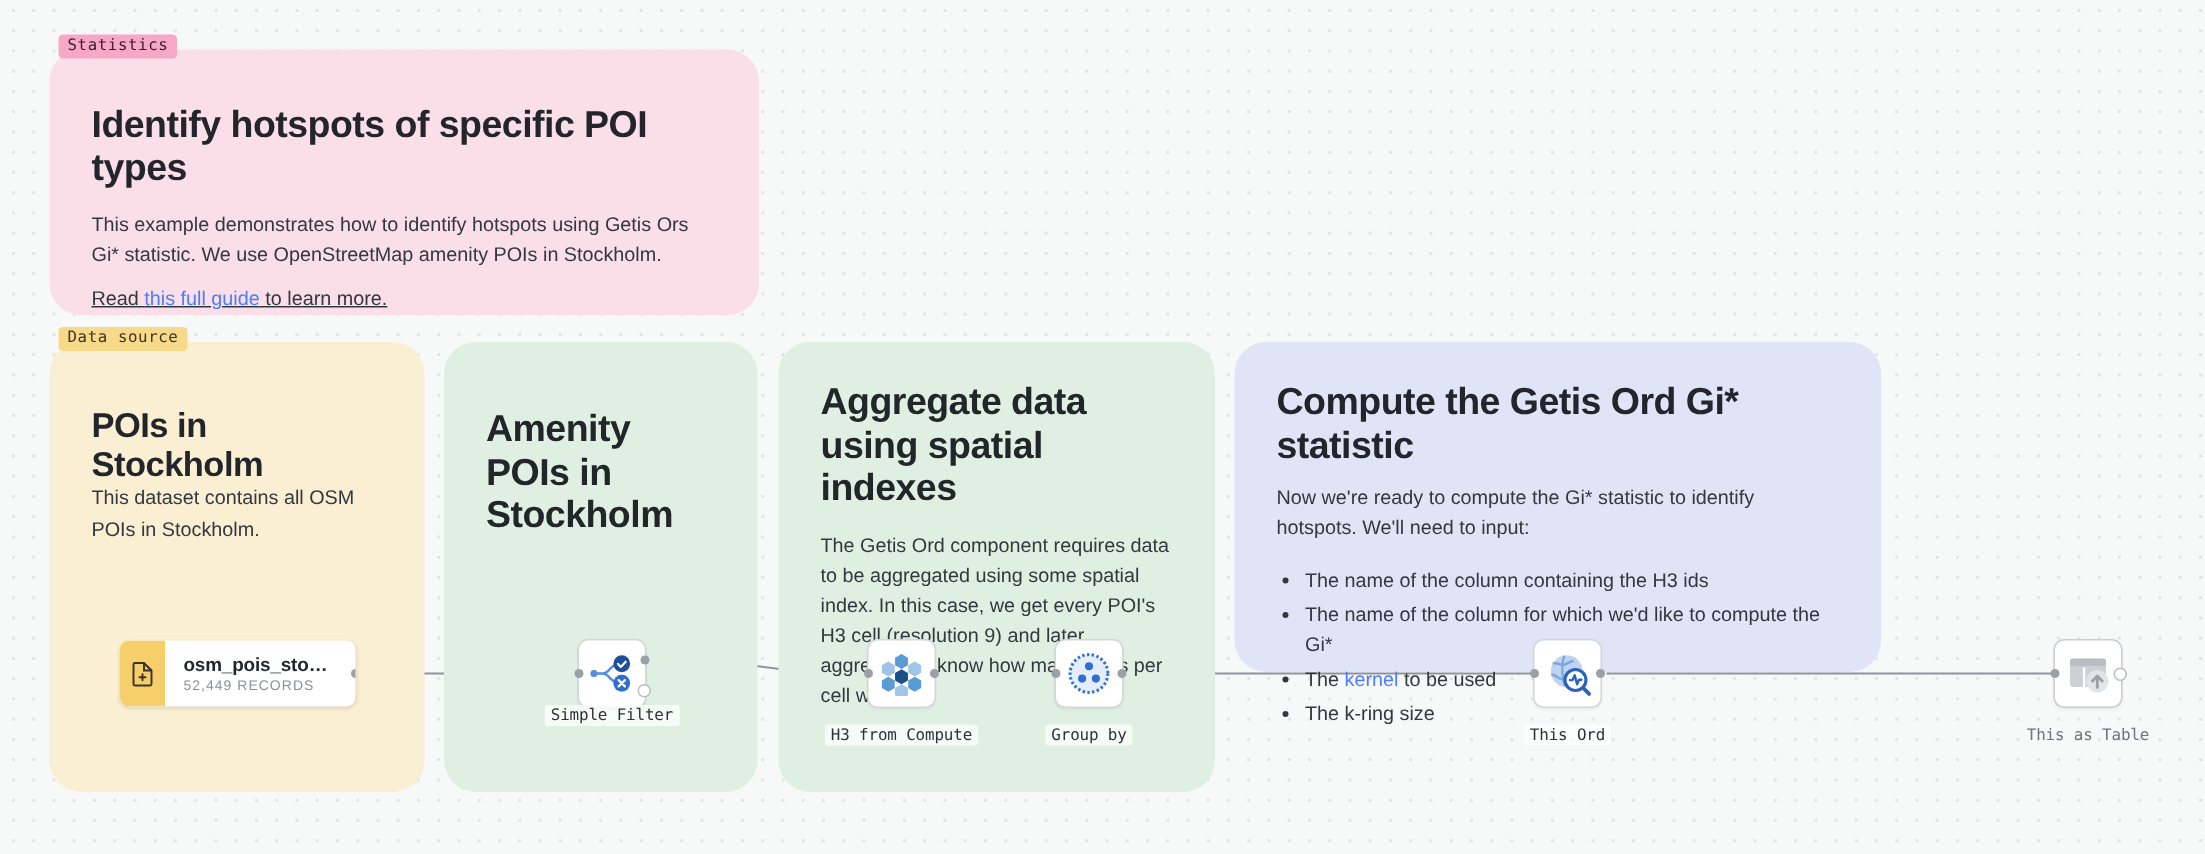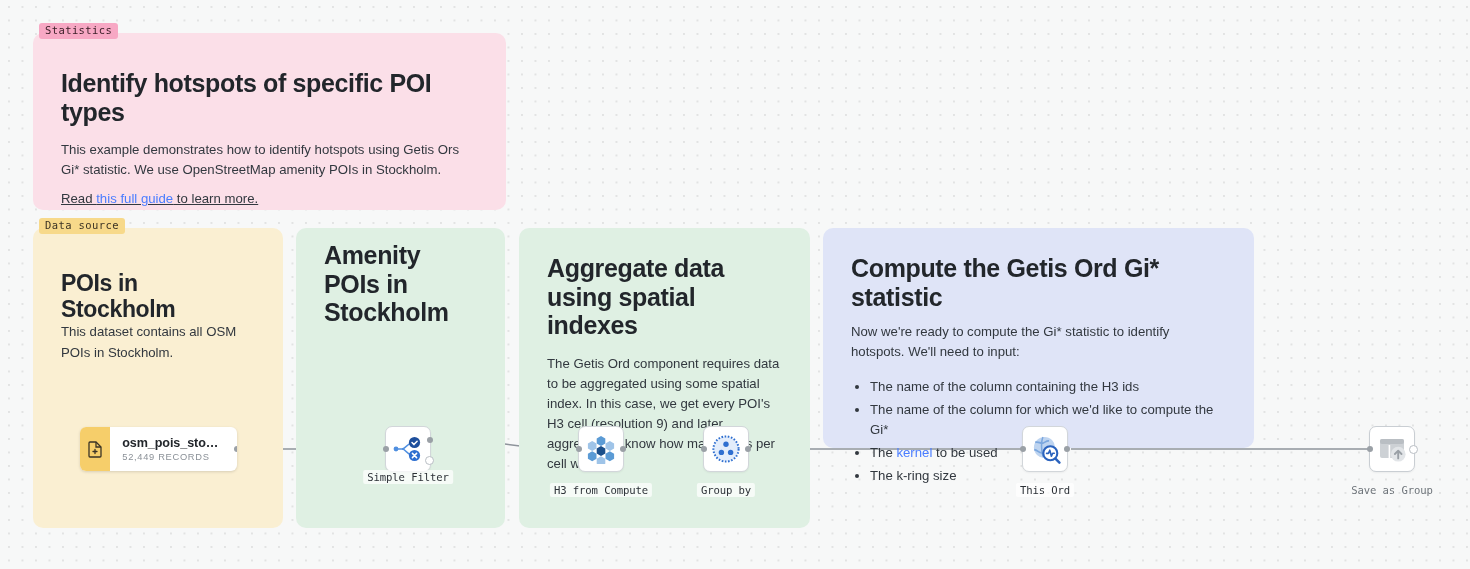--- a/index.html
+++ b/index.html
@@ -21,21 +21,21 @@
     background-image:
       radial-gradient(circle at 1px 1px, rgba(0,0,0,0.085) 1.1px, transparent 1.2px);
     background-size: 13.5px 13.5px;
     background-position: 8px 6px;
     overflow: hidden;
   }
 
   
   .panel {
     position: absolute;
-    border-radius: 10px;
+    border-radius: 21px;
   }
   .panel .badge {
     position: absolute;
     top: -10px;
     left: 6px;
     font-family: "DejaVu Sans Mono", "Liberation Mono", monospace;
     font-size: 10.5px;
     letter-spacing: 0.4px;
     padding: 2px 6px 3px 6px;
     border-radius: 3px;
@@ -222,21 +222,21 @@
       </svg>
     </div>
     <div class="ds-text">
       <div class="ds-title">osm_pois_stockh…</div>
       <div class="ds-sub">52,449 RECORDS</div>
     </div>
     <div class="port out" style="right:-3px;"></div>
   </div>
 
   <div class="panel panel-green" style="left:296px; top:228px; width:209px; height:300px;">
-    <div class="body" style="padding-top:13px;">
+    <div class="body" style="padding-top:44px;">
       <h1 style="font-size:25px; max-width:160px;">Amenity POIs in Stockholm</h1>
     </div>
   </div>
 
   <div class="node" style="left:385px; top:426px;">
     <svg width="30" height="26" viewBox="0 0 30 26" xmlns="http://www.w3.org/2000/svg">
       <path d="M3 13 H9 C13 13 14 7 19 7" fill="none" stroke="#4f8fe0" stroke-width="1.6"></path>
       <path d="M9 13 C13 13 14 19 19 19" fill="none" stroke="#4f8fe0" stroke-width="1.6"></path>
       <circle cx="3" cy="13" r="2.4" fill="#4f8fe0"></circle>
       <circle cx="21.5" cy="6.5" r="5.6" fill="#1e4f9c"></circle>
@@ -318,15 +318,15 @@
     <svg width="29" height="27" viewBox="0 0 29 27" xmlns="http://www.w3.org/2000/svg">
       <rect x="2" y="3" width="24" height="19" rx="2" fill="#cdd1d5"></rect>
       <rect x="2" y="3" width="24" height="5" rx="2" fill="#b9bec3"></rect>
       <rect x="10.6" y="9" width="1.6" height="13" fill="#ffffff"></rect>
       <circle cx="20.2" cy="18.2" r="7.4" fill="#e2e5e8"></circle>
       <path d="M20.2 22.4 v-7.6 M16.9 18 l3.3-3.3 3.3 3.3" fill="none" stroke="#9aa0a6" stroke-width="1.9" stroke-linecap="round" stroke-linejoin="round"></path>
     </svg>
     <div class="port in"></div>
     <div class="port hollow" style="right:-4px; top:50%; margin-top:-4.5px;"></div>
   </div>
-  <div class="node-label" style="left:1392px; top:483px; background:transparent; color:#6e747a;">Save as Group</div>
+  <div class="node-label" style="left:1392px; top:483px; background:transparent; color:#6e747a;">This as Table</div>
 
 </div>
 
 </body></html>

